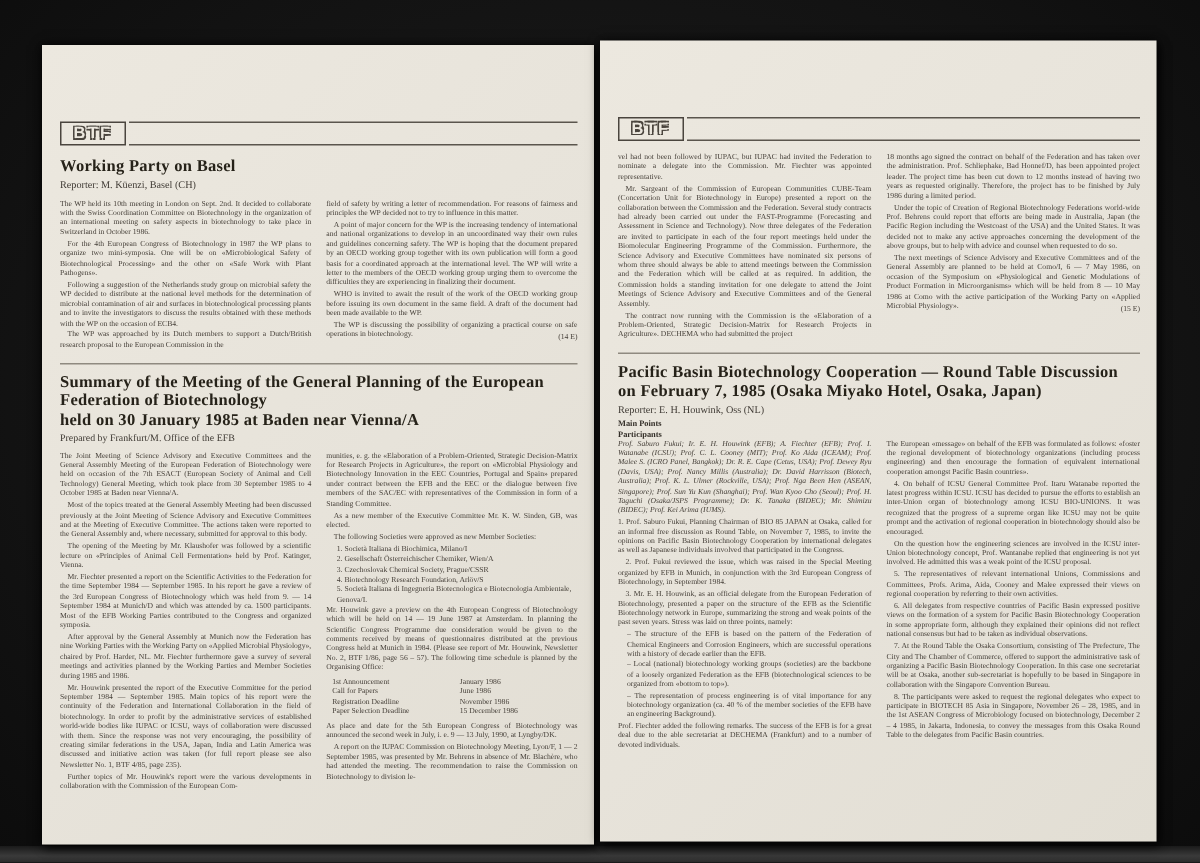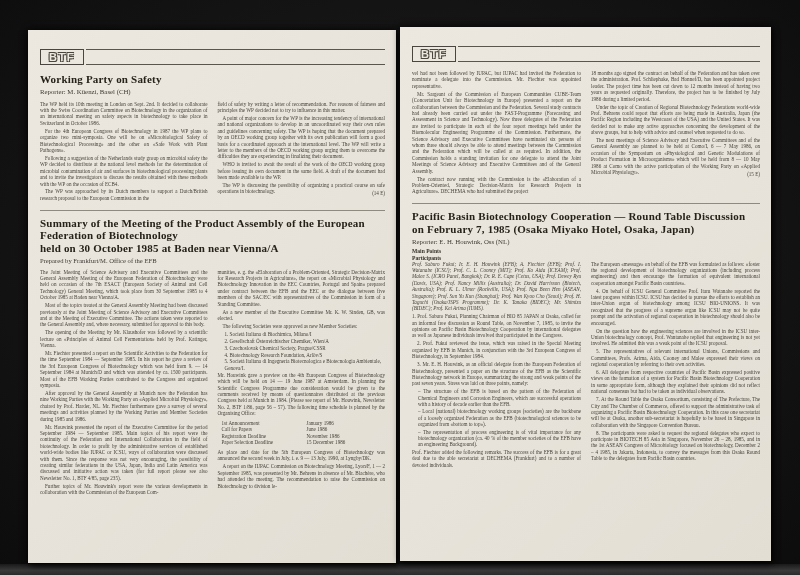--- a/index.html
+++ b/index.html
@@ -18,21 +18,21 @@
   }
   .page{
     position:absolute;
     background:linear-gradient(135deg,#ece8df 0%,#e7e3da 55%,#e2ded4 100%);
     box-shadow:0 0 7px rgba(0,0,0,0.85), 2px 3px 6px rgba(0,0,0,0.6);
     overflow:hidden;
     color:#3f3a34;
   }
   .page-left{left:28px;top:30px;width:368px;height:533px;}
   .page-right{left:400px;top:27px;width:371px;height:534px;}
-  .page-inner{padding:13px 11px 8px 12px;}
+  .page-inner{padding:13px 11px 8px 12px;margin-top:32px;}
 
   .masthead{display:flex;align-items:stretch;height:16px;margin-top:6px;margin-bottom:4px;}
   .btf-logo{
     width:42px;border:1px solid #4a453e;display:flex;align-items:center;justify-content:center;
     font-family:"Liberation Sans", sans-serif;font-weight:bold;font-size:11px;letter-spacing:1.5px;
     color:#ece8df;
     text-shadow:-1px -1px 0 #4a453e,1px -1px 0 #4a453e,-1px 1px 0 #4a453e,1px 1px 0 #4a453e;
   }
   .masthead-rules{flex:1;border-top:1px solid #5a554d;border-bottom:1px solid #5a554d;margin-left:2px;}
 
@@ -75,21 +75,21 @@
 <div class="page page-left">
   <div class="page-inner">
 
     <div class="masthead">
       <div class="btf-logo">
         <span>BTF</span>
       </div>
       <div class="masthead-rules"></div>
     </div>
 
-    <h1 class="article-title">Working Party on Safety</h1>
+    <h1 class="article-title">Working Party on Basel</h1>
     <div class="reporter">Reporter: M. Küenzi, Basel (CH)</div>
 
     <div class="cols">
       <div class="col">
         <div class="plist">
             <p>The WP held its 10th meeting in London on Sept. 2nd. It decided to collaborate with the Swiss Coordination Committee on Biotechnology in the organization of an international meeting on safety aspects in biotechnology to take place in Switzerland in October 1986.</p>
             <p>For the 4th European Congress of Biotechnology in 1987 the WP plans to organize two mini-symposia. One will be on «Microbiological Safety of Biotechnological Processing» and the other on «Safe Work with Plant Pathogens».</p>
             <p>Following a suggestion of the Netherlands study group on microbial safety the WP decided to distribute at the national level methods for the determination of microbial contamination of air and surfaces in biotechnological processing plants and to invite the investigators to discuss the results obtained with these methods with the WP on the occasion of ECB4.</p>
             <p>The WP was approached by its Dutch members to support a Dutch/British research proposal to the European Commission in the</p>
           </div>
@@ -101,22 +101,22 @@
             <p>WHO is invited to await the result of the work of the OECD working group before issuing its own document in the same field. A draft of the document had been made available to the WP.</p>
             <p>The WP is discussing the possibility of organizing a practical course on safe operations in biotechnology.</p>
           </div>
         <div class="sig">(14 E)</div>
       </div>
     </div>
 
     <hr class="divider">
 
     <h1 class="article-title" style="margin-top:6px;">
-      <span>Summary of the Meeting of the Product Assembly of the European Federation of Biotechnology</span><br>
-      <span>held on 30 October 1985 at Baden near Vienna/A</span>
+      <span>Summary of the Meeting of the General Planning of the European Federation of Biotechnology</span><br>
+      <span>held on 30 January 1985 at Baden near Vienna/A</span>
     </h1>
     <div class="byline">Prepared by Frankfurt/M. Office of the EFB</div>
 
     <div class="cols">
       <div class="col">
         <div class="plist">
             <p>The Joint Meeting of Science Advisory and Executive Committees and the General Assembly Meeting of the European Federation of Biotechnology were held on occasion of the 7th ESACT (European Society of Animal and Cell Technology) General Meeting, which took place from 30 September 1985 to 4 October 1985 at Baden near Vienna/A.</p>
             <p>Most of the topics treated at the General Assembly Meeting had been discussed previously at the Joint Meeting of Science Advisory and Executive Committees and at the Meeting of Executive Committee. The actions taken were reported to the General Assembly and, where necessary, submitted for approval to this body.</p>
             <p>The opening of the Meeting by Mr. Klaushofer was followed by a scientific lecture on «Principles of Animal Cell Fermentation» held by Prof. Katinger, Vienna.</p>
             <p>Mr. Fiechter presented a report on the Scientific Activities to the Federation for the time September 1984 — September 1985. In his report he gave a review of the 3rd European Congress of Biotechnology which was held from 9. — 14 September 1984 at Munich/D and which was attended by ca. 1500 participants. Most of the EFB Working Parties contributed to the Congress and organized symposia.</p>

